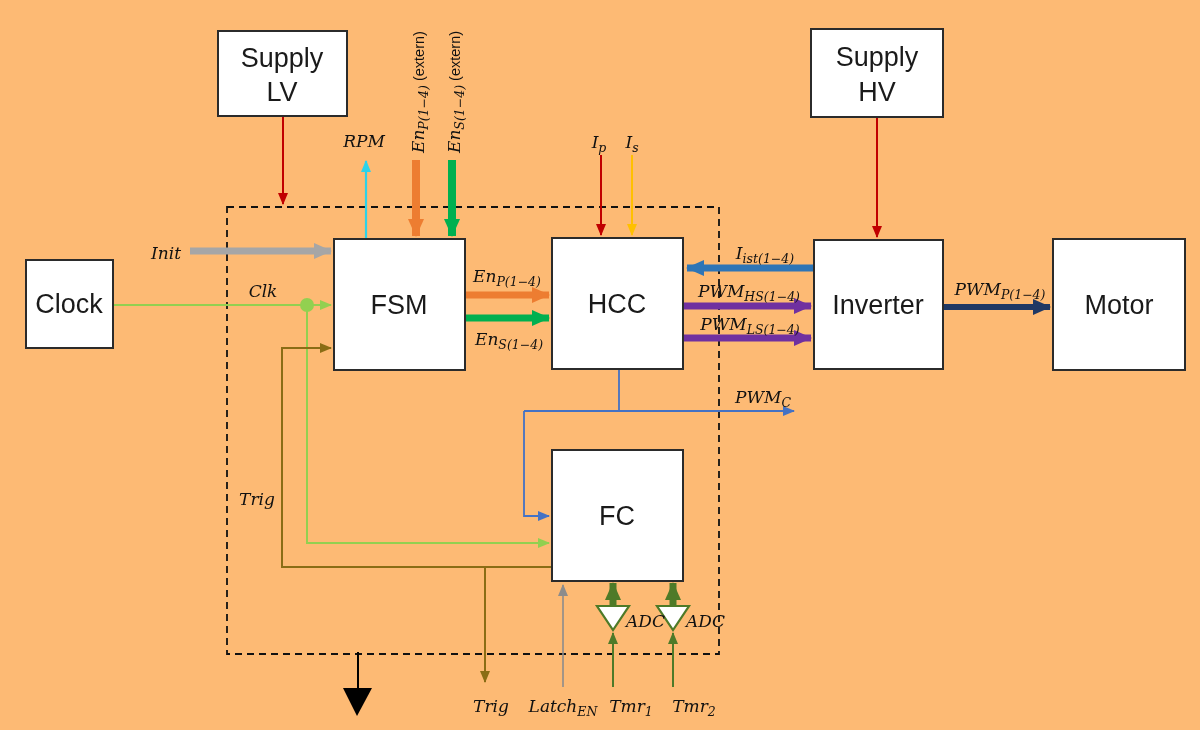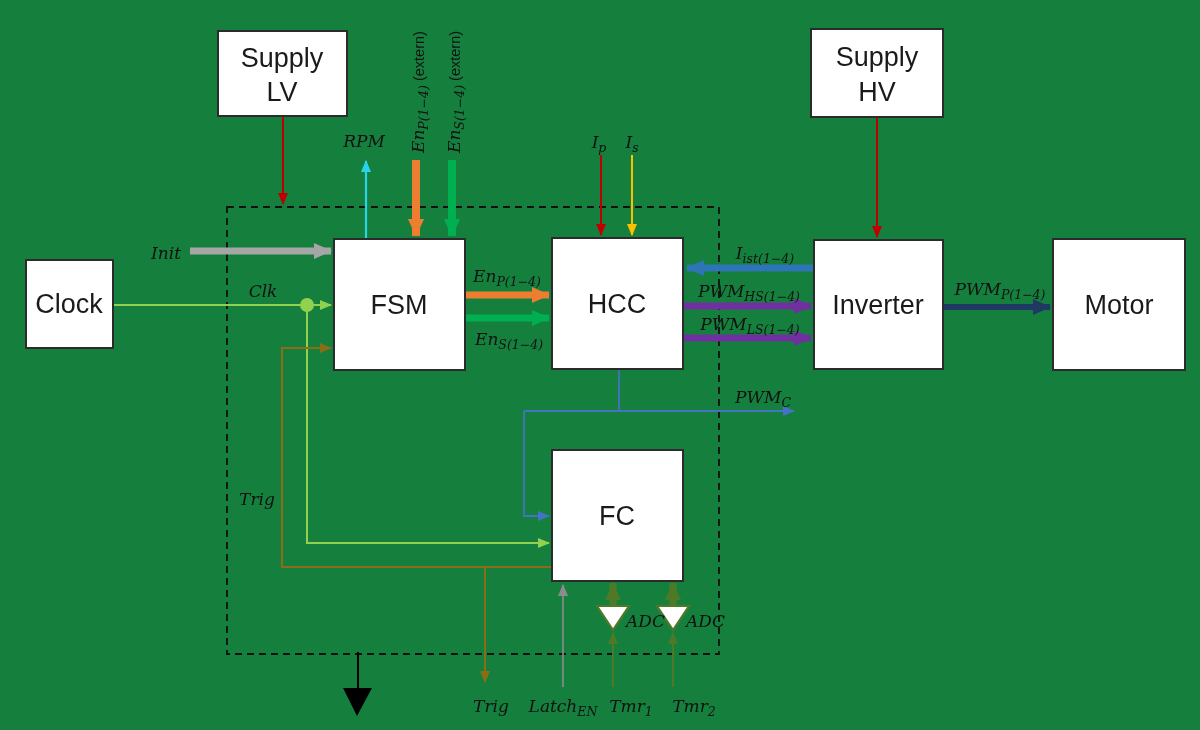--- a/index.html
+++ b/index.html
@@ -1,16 +1,16 @@
 <!DOCTYPE html>
 <html><head>
 <meta charset="utf-8">
 <style>
   html,body{margin:0;padding:0;background:#ffffff;}
-  .stage{position:relative;width:1200px;height:730px;background:#15803d;overflow:hidden;
+  .stage{position:relative;width:1200px;height:730px;background:#fdba74;overflow:hidden;
          font-family:"Liberation Sans",sans-serif;}
   svg{display:block;}
   .blk{fill:#ffffff;stroke:#2b2b2b;stroke-width:2px;}
   .blk-label{font-family:"Liberation Sans",sans-serif;font-size:27px;fill:#1a1a1a;
              text-anchor:middle;dominant-baseline:central;}
   .sig{font-family:"DejaVu Serif",serif;font-style:italic;font-size:17px;fill:#111111;}
   .mid{text-anchor:middle;}
   .ss{font-size:12.5px;}
   .tail{font-family:"Liberation Sans",sans-serif;font-style:normal;font-size:14.5px;}
 </style>

